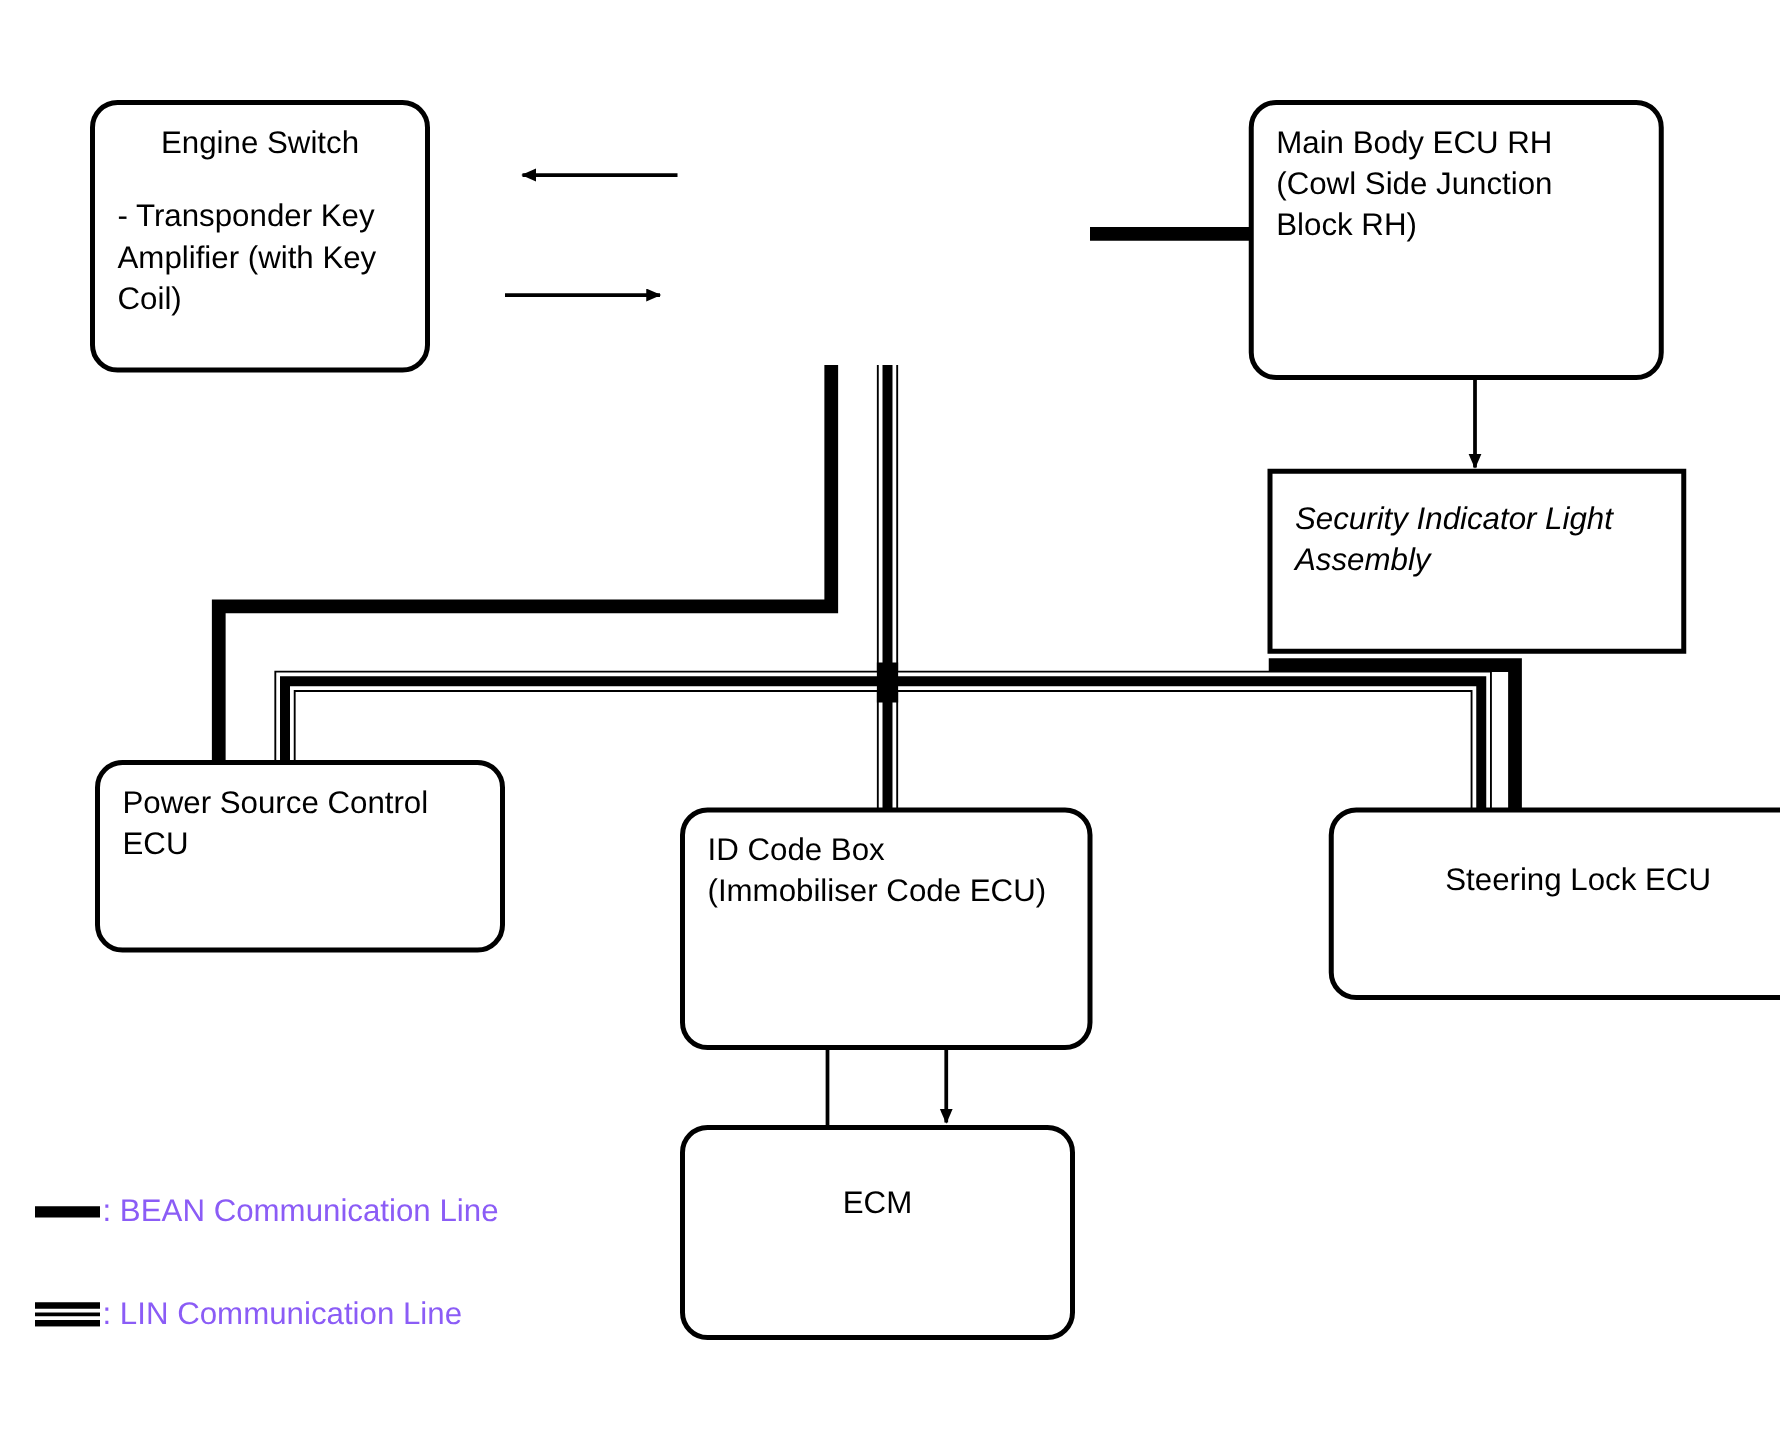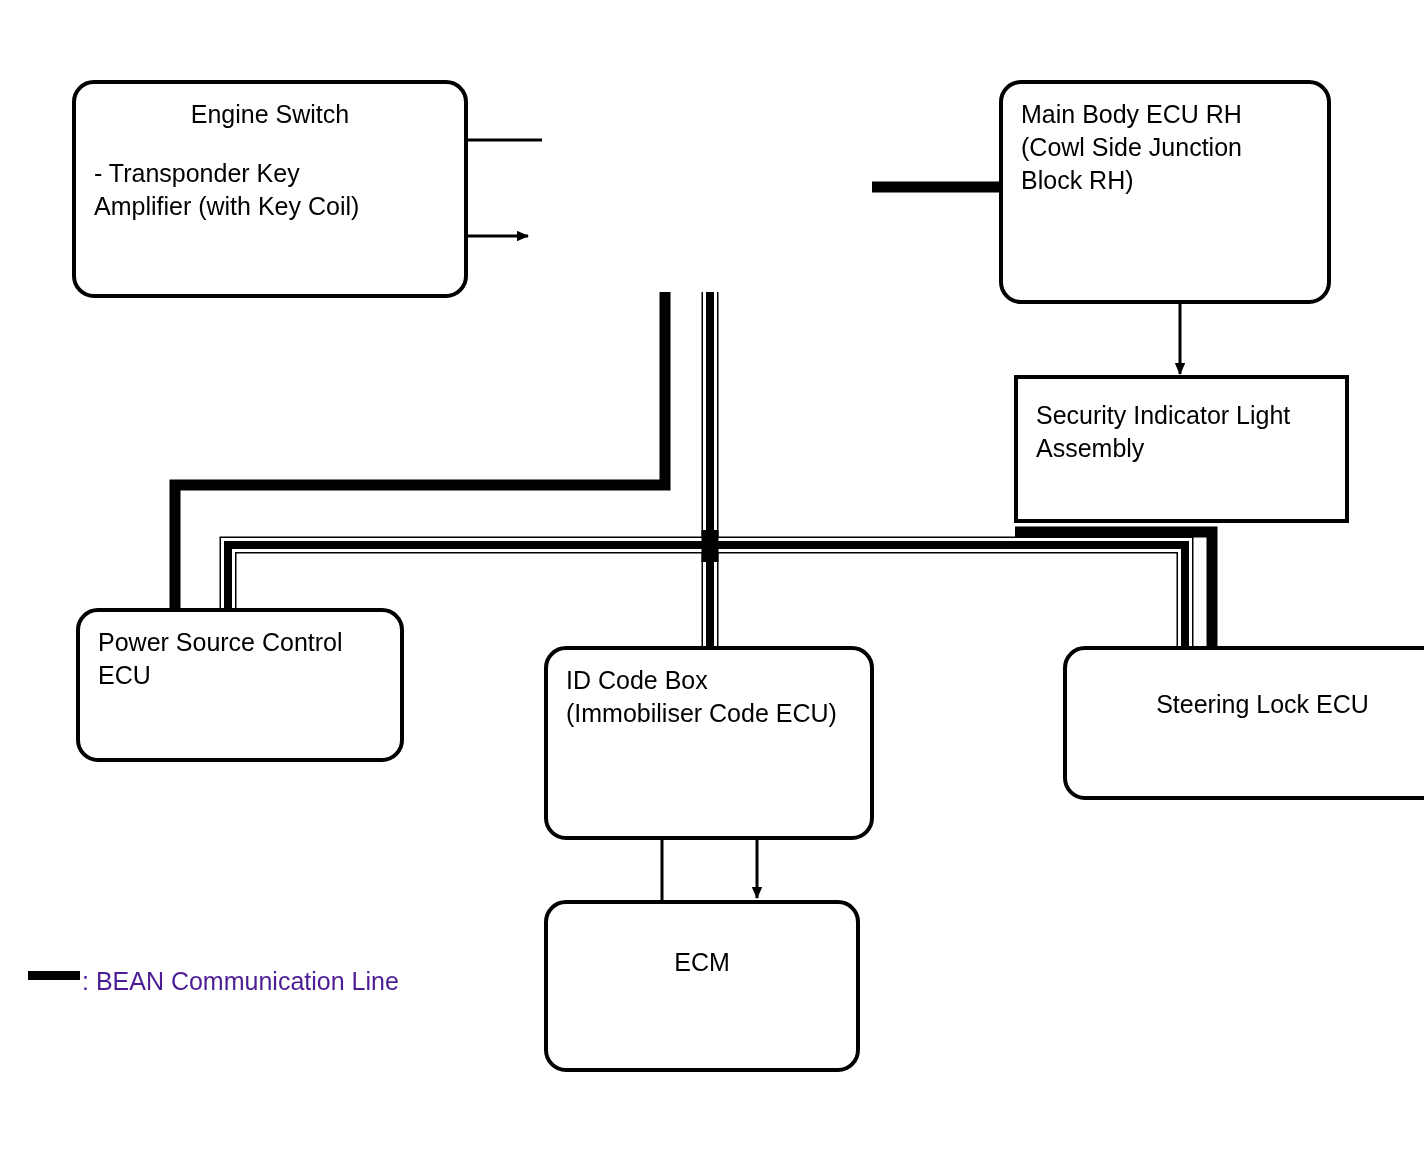--- a/index.html
+++ b/index.html
@@ -46,21 +46,21 @@
     box-shadow:0 0 0 0 #000;
     position:relative;
   }
   .swatch.lin::before{
     content:"";position:absolute;left:0;right:0;top:2px;height:3px;background:#fff;
   }
   .swatch.lin::after{
     content:"";position:absolute;left:0;right:0;bottom:2px;height:3px;background:#fff;
   }
   .legend-label{
-    font-size:25px;line-height:28px;color:#4c1d95;white-space:pre;margin-top:12px;
+    font-size:25px;line-height:28px;color:#8b5cf6;white-space:pre;
   }
 </style>
 </head>
 <body>
 
 <div id="stage">
 
   <svg id="wires" viewBox="0 0 1424 1160">
     <defs>
       <marker id="ah" markerWidth="13" markerHeight="13" refX="11" refY="5.2" orient="auto" markerUnits="userSpaceOnUse">
@@ -86,35 +86,35 @@
     <polyline points="228,650 228,545 1185,545 1185,650" fill="none" stroke="#000" stroke-width="17" stroke-linejoin="miter"></polyline>
     <polyline points="222.5,650 222.5,539.5 1190.5,539.5 1190.5,650" fill="none" stroke="#fff" stroke-width="3" stroke-linejoin="miter"></polyline>
     <polyline points="233.5,650 233.5,550.5 1179.5,550.5 1179.5,650" fill="none" stroke="#fff" stroke-width="3" stroke-linejoin="miter"></polyline>
 
     <line x1="710" y1="530" x2="710" y2="562" stroke="#000" stroke-width="17"></line>
 
     <line x1="662" y1="900" x2="662" y2="812" stroke="#000" stroke-width="3" marker-end="url(#ah)"></line>
     <line x1="757" y1="800" x2="757" y2="898" stroke="#000" stroke-width="3" marker-end="url(#ah)"></line>
   </svg>
 
-  <div class="node round" style="left:72px;top:80px;width:396px;height:218px;">
+  <div class="node round" style="left:72px;top:80px;width:272px;height:218px;">
     <div class="txt center">Engine Switch</div>
     <div class="txt left" style="margin-top:26px;">- Transponder Key
 Amplifier (with Key Coil)</div>
   </div>
 
 
   <div class="node round" style="left:999px;top:80px;width:332px;height:224px;">
     <div class="txt left">Main Body ECU RH
 (Cowl Side Junction
 Block RH)</div>
   </div>
 
   <div class="node square" style="left:1014px;top:375px;width:335px;height:148px;">
-    <div class="txt left" style="margin-top:6px;">Security Indicator Light
+    <div class="txt left" style="margin-top:6px;font-style:italic;">Security Indicator Light
 Assembly</div>
   </div>
 
   <div class="node round" style="left:76px;top:608px;width:328px;height:154px;">
     <div class="txt left">Power Source Control
 ECU</div>
   </div>
 
   <div class="node round" style="left:544px;top:646px;width:330px;height:194px;">
     <div class="txt left">ID Code Box
@@ -129,15 +129,19 @@
     <div class="txt center" style="margin-top:28px;">ECM</div>
   </div>
 
   <div class="legend" style="left:0;top:0;width:1424px;height:1160px;pointer-events:none;">
 
     <div class="legend-row" style="left:28px;top:955px;">
       <span class="swatch bean"></span>
       <span class="legend-label">: BEAN Communication Line</span>
     </div>
 
+    <div class="legend-row" style="left:28px;top:1037px;">
+      <span class="swatch lin"></span>
+      <span class="legend-label">: LIN Communication Line</span>
+    </div>
   </div>
 
 </div>
 
 </body></html>

